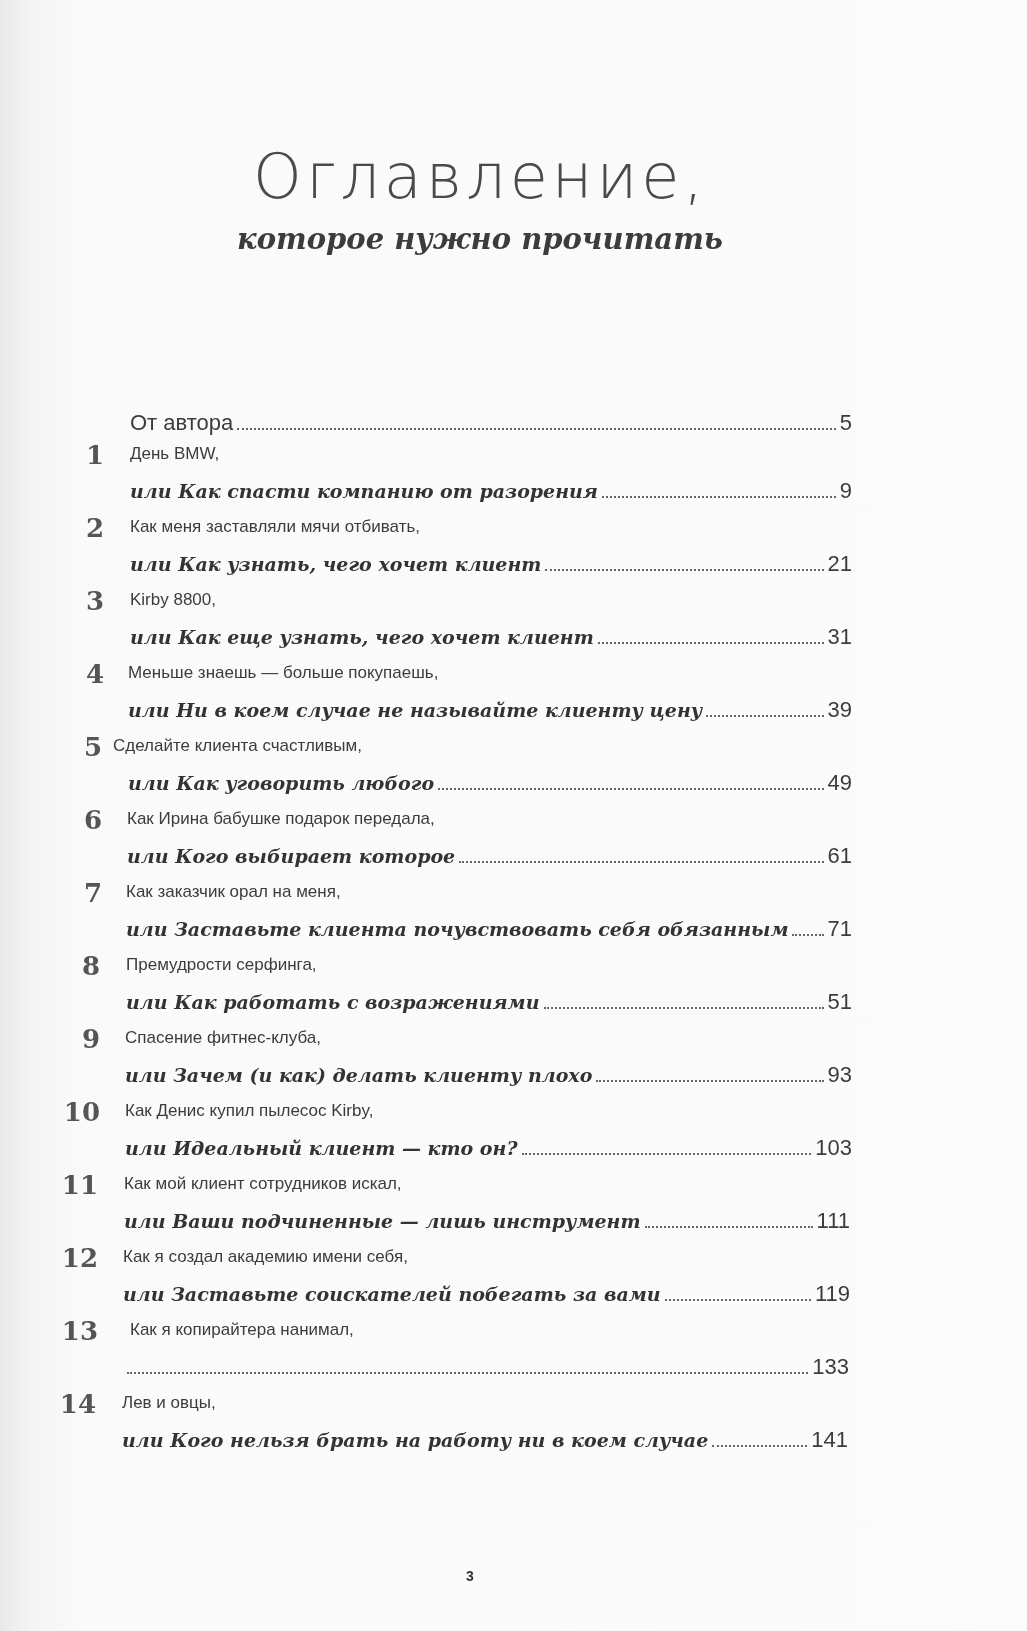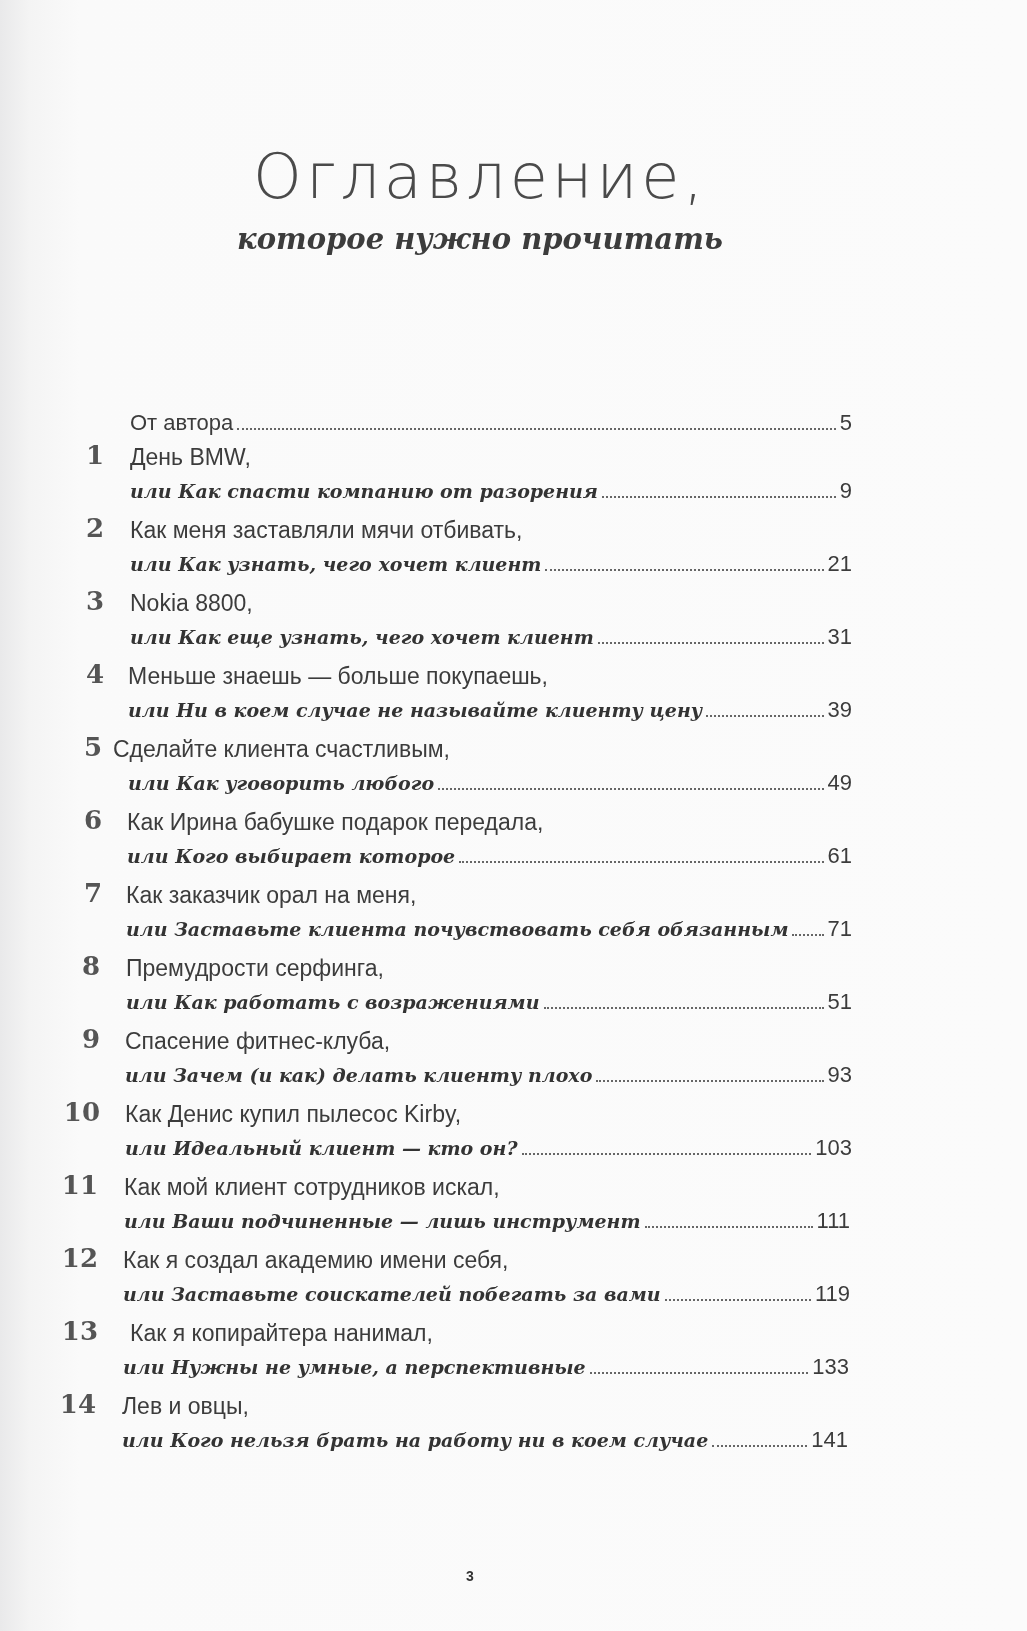--- a/index.html
+++ b/index.html
@@ -21,21 +21,21 @@
     font-size:29px; color:#3c3c3c;
   }
   .toc { position:absolute; left:0; top:0; width:1027px; }
   .entry { position:absolute; left:0; width:900px; }
   .num {
     position:absolute; width:50px; text-align:right;
     font-family:"DejaVu Serif", serif; font-weight:bold; font-size:26px; color:#555;
   }
   .line1 {
     position:absolute; font-family:"Liberation Sans", sans-serif;
-    font-size:23px; color:#3c3c3c; white-space:nowrap;
+    font-size:17px; color:#3c3c3c; white-space:nowrap;
   }
   .line2 {
     position:absolute; display:flex; align-items:baseline;
     font-size:20px; color:#333;
   }
   .sub {
     font-family:"DejaVu Serif", serif; font-style:italic; font-weight:bold;
     font-size:19px; white-space:nowrap; color:#333;
   }
   .dots {
@@ -82,21 +82,21 @@
       <span class="line1" style="left:130px; top:4px;">Как меня заставляли мячи отбивать,</span>
       <div class="line2" style="left:130px; top:38px; width:722px;">
         <span class="sub">или Как узнать, чего хочет клиент</span>
         <span class="dots"></span>
         <span class="page-num">21</span>
       </div>
     </div>
 
     <div class="entry" style="top:586px;">
       <span class="num" style="left:54px; top:0;">3</span>
-      <span class="line1" style="left:130px; top:4px;">Nokia 8800,</span>
+      <span class="line1" style="left:130px; top:4px;">Kirby 8800,</span>
       <div class="line2" style="left:130px; top:38px; width:722px;">
         <span class="sub">или Как еще узнать, чего хочет клиент</span>
         <span class="dots"></span>
         <span class="page-num">31</span>
       </div>
     </div>
 
     <div class="entry" style="top:659px;">
       <span class="num" style="left:54px; top:0;">4</span>
       <span class="line1" style="left:128px; top:4px;">Меньше знаешь — больше покупаешь,</span>
@@ -184,21 +184,20 @@
         <span class="sub">или Заставьте соискателей побегать за вами</span>
         <span class="dots"></span>
         <span class="page-num">119</span>
       </div>
     </div>
 
     <div class="entry" style="top:1316px;">
       <span class="num" style="left:48px; top:0;">13</span>
       <span class="line1" style="left:123px; top:4px;margin-left:7px;">Как я копирайтера нанимал,</span>
       <div class="line2" style="left:123px; top:38px; width:726px;">
-        <span class="sub">или Нужны не умные, а перспективные</span>
         <span class="dots"></span>
         <span class="page-num">133</span>
       </div>
     </div>
 
     <div class="entry" style="top:1389px;">
       <span class="num" style="left:46px; top:0;">14</span>
       <span class="line1" style="left:122px; top:4px;">Лев и овцы,</span>
       <div class="line2" style="left:122px; top:38px; width:726px;">
         <span class="sub">или Кого нельзя брать на работу ни в коем случае</span>

